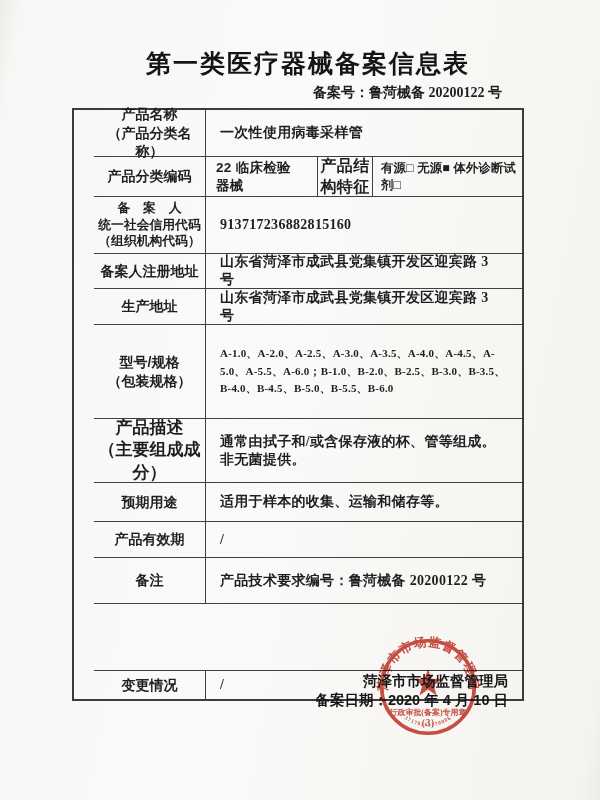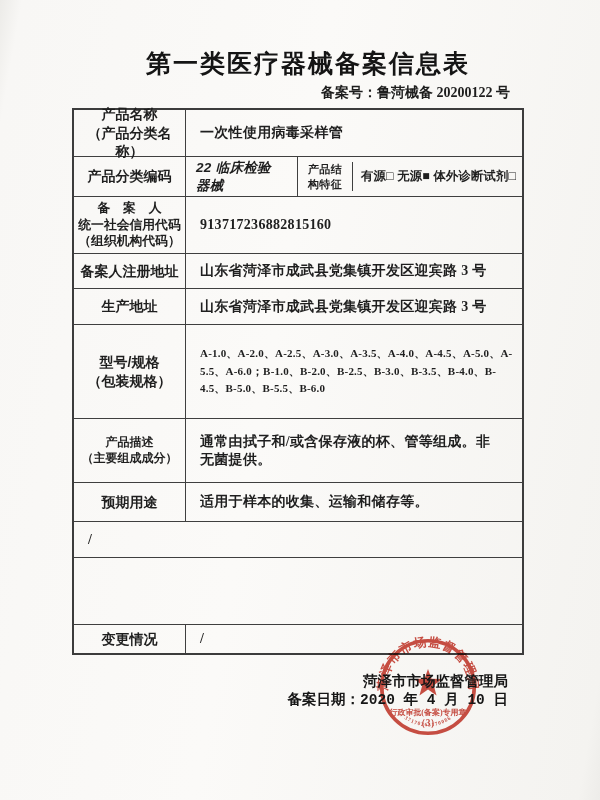--- a/index.html
+++ b/index.html
@@ -12,70 +12,70 @@
     position:relative;width:600px;height:800px;overflow:hidden;
     background:linear-gradient(100deg,#ecebe8 0%,#f8f7f5 3%,#fbfaf8 45%,#f4f3f0 97%,#edece9 100%);
     color:#242424;
   }
   .title{
     margin:0;position:absolute;top:47px;left:0;width:600px;
     text-align:center;transform:translateX(8px);
     font-size:25px;font-weight:700;letter-spacing:2px;color:#151515;
   }
   .record-no{
-    position:absolute;top:84px;right:90px;
+    position:absolute;top:84px;right:98px;
     font-size:14px;font-weight:600;color:#1d1d1d;
     font-family:"Liberation Serif","DejaVu Serif",serif;
   }
   .table{
     position:absolute;left:72px;top:108px;width:452px;
     border:2px solid #3c3c3c;box-sizing:border-box;
     background:transparent;
   }
-  .row{display:flex;box-sizing:border-box;}
+  .row{display:flex;box-sizing:border-box;margin-left:20px;}
   .row + .row{border-top:1.5px solid #3f3f3f;}
   .r0{height:46px}.r1{height:40px}.r2{height:38px}.r3{height:57px}
   .r4{height:35px}.r5{height:36px}.r6{height:94px}.r7{height:64px}
   .r8{height:39px}.r9{height:36px}.r10{height:46px}.r11{height:67px}.r12{height:29px}
   .cl{
     width:112px;flex:0 0 112px;border-right:1.5px solid #3f3f3f;
     display:flex;align-items:center;justify-content:center;text-align:center;
     font-size:14px;font-weight:700;line-height:1.32;white-space:pre-line;
     box-sizing:border-box;padding:1px 2px;color:#1f1f1f;
   }
   .r3 .cl{font-size:12.8px}
-  .r7 .cl{font-size:12px}
+  .r7 .cl{font-size:17px}
   .cv{
     flex:1;display:flex;align-items:center;box-sizing:border-box;
     padding:2px 20px 2px 14px;font-size:14px;font-weight:600;color:#1f1f1f;
     font-family:"Liberation Serif","DejaVu Serif",serif;letter-spacing:.3px;
   }
   .r6 .cv{font-size:11px;line-height:1.62;letter-spacing:.2px;padding-right:6px;}
   .cv.split{padding:0;}
   .sub1{
     flex:0 0 112px;border-right:1.5px solid #3f3f3f;display:flex;align-items:center;
     box-sizing:border-box;padding:2px 20px 2px 10px;font-size:13.5px;font-weight:700;
-    line-height:1.3;font-family:"Liberation Sans","DejaVu Sans",sans-serif;font-style:italic;
+    line-height:1.3;font-family:"Liberation Sans","DejaVu Sans",sans-serif;
   }
   .sub2{
     flex:0 0 54px;border-right:1.5px solid #3f3f3f;display:flex;align-items:center;
-    justify-content:center;text-align:left;font-size:11px;font-weight:700;
+    justify-content:center;text-align:left;font-size:16px;font-weight:700;
     line-height:1.3;white-space:pre-line;
     font-family:"Liberation Sans","DejaVu Sans",sans-serif;
   }
   .sub3{
     flex:1;display:flex;align-items:center;box-sizing:border-box;
     padding:2px 2px 2px 8px;font-size:12.3px;font-weight:700;letter-spacing:.2px;
     font-family:Liberation Sans, sans-serif;
   }
   .filing-block{
     position:absolute;top:672px;right:92px;z-index:3;text-align:right;
     font-size:14.5px;font-weight:700;line-height:19px;color:#161616;
   }
-  .filing-date{font-family:Liberation Mono, monospace;font-weight:600;}
+  .filing-date{font-family:Liberation Sans, sans-serif;font-weight:600;}
   .seal{
     position:absolute;left:368px;top:627px;width:120px;height:120px;z-index:2;
     mix-blend-mode:multiply;opacity:.88;filter:blur(.2px);
   }
   .seal text{font-family:"Liberation Serif","DejaVu Serif",serif;}
 </style>
 </head>
 <body>
 
 <div class="page">
@@ -130,23 +130,28 @@
 （主要组成成分）</div>
       <div class="cv">通常由拭子和/或含保存液的杯、管等组成。非无菌提供。</div>
     </div>
 
     <div class="row r8">
       <div class="cl">预期用途</div>
       <div class="cv">适用于样本的收集、运输和储存等。</div>
     </div>
 
     <div class="row r9">
+      <div class="cl">产品有效期</div>
       <div class="cv">/</div>
     </div>
 
+    <div class="row r10">
+      <div class="cl">备注</div>
+      <div class="cv">产品技术要求编号：鲁菏械备 20200122 号</div>
+    </div>
 
     <div class="row r11">
       <div class="cv"></div>
     </div>
 
     <div class="row r12">
       <div class="cl">变更情况</div>
       <div class="cv">/</div>
     </div>
 

